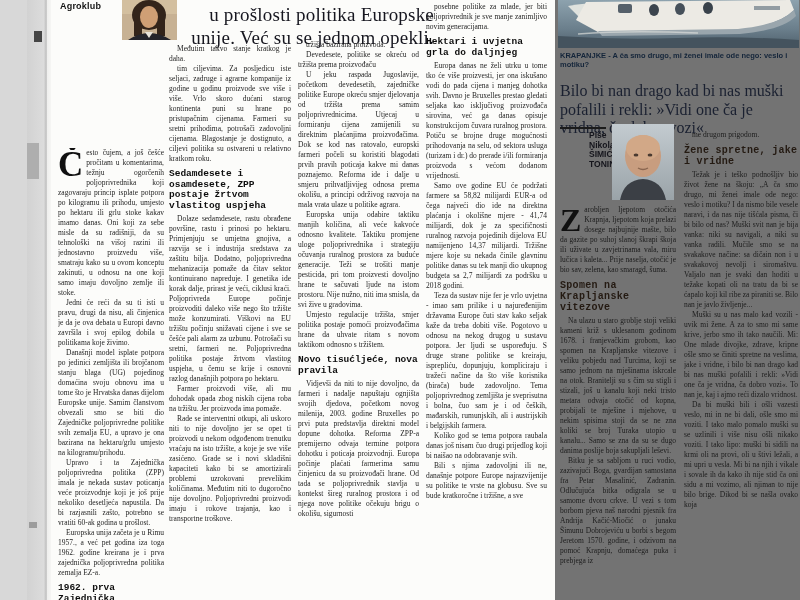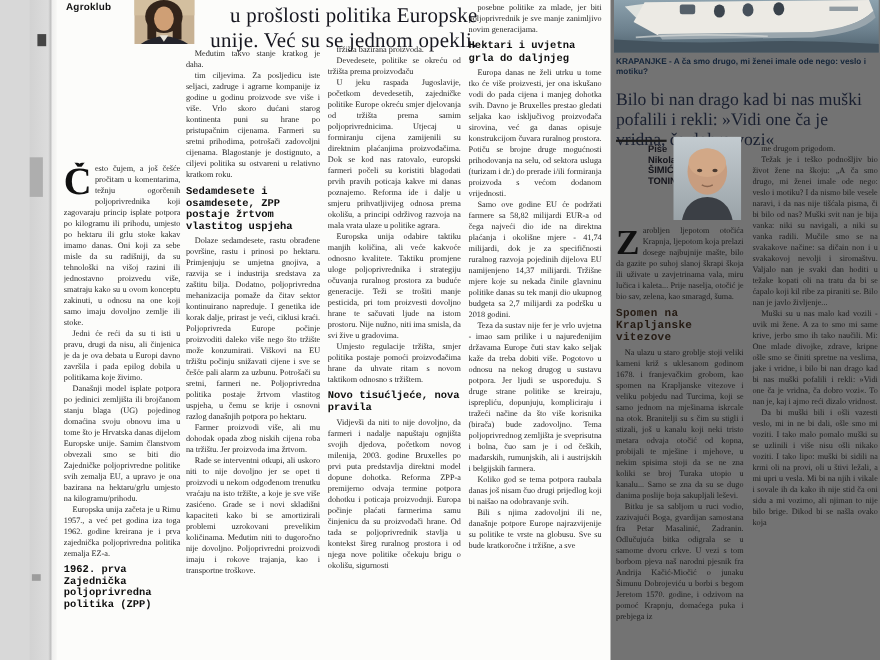--- a/index.html
+++ b/index.html
@@ -96,31 +96,32 @@
     </svg>
   </div>
 
   <h1 class="main-headline">
     <span>u prošlosti politika Europske</span>
     <span>unije. Već su se jednom opekli.</span>
   </h1>
 
   <div class="col col-1">
       <p class="para nodent"><span class="dropcap">Č</span>esto čujem, a još češće pročitam u komentarima, težnju ogorčenih poljoprivrednika koji zagovaraju princip isplate potpora po kilogramu ili prihodu, umjesto po hektaru ili grlu stoke kakav imamo danas. Oni koji za sebe misle da su radišniji, da su tehnološki na višoj razini ili jednostavno proizvedu više, smatraju kako su u ovom konceptu zakinuti, u odnosu na one koji samo imaju dovoljno zemlje ili stoke.</p>
-      <p class="para">Jedni će reći da su ti isti u pravu, drugi da nisu, ali činjenica je da je ova debata u Europi davno završila i pada epilog dobila u politikama koje živimo.</p>
+      <p class="para">Jedni će reći da su ti isti u pravu, drugi da nisu, ali činjenica je da je ova debata u Europi davno završila i svoj epilog dobila u politikama koje živimo.</p>
       <p class="para">Današnji model isplate potpora po jedinici zemljišta ili brojčanom stanju blaga (UG) pojedinog domaćina svoju obnovu ima u tome što je Hrvatska danas dijelom Europske unije. Samim članstvom obvezali smo se biti dio Zajedničke poljoprivredne politike svih zemalja EU, a upravo je ona bazirana na hektaru/grlu umjesto na kilogramu/prihodu.</p>
+      <p class="para">Upravo i ta Zajednička poljoprivredna politika (ZPP) imala je nekada sustav poticanja veće proizvodnje koji je još prije nekoliko desetljeća napustila. Da bi razjasnili zašto, potrebno se vratiti 60-ak godina u prošlost.</p>
       <p class="para">Europska unija začeta je u Rimu 1957., a već pet godina iza toga 1962. godine kreirana je i prva zajednička poljoprivredna politika zemalja EZ-a.</p>
       <div class="subhead">1962. prva Zajednička poljoprivredna politika (ZPP)</div>
     </div>
   <div class="col col-2">
       <p class="para">Međutim takvo stanje kratkog je daha.</p>
       <p class="para">tim ciljevima. Za posljedicu iste seljaci, zadruge i agrarne kompanije iz godine u godinu proizvode sve više i više. Vrlo skoro dućani starog kontinenta puni su hrane po pristupačnim cijenama. Farmeri su sretni prihodima, potrošači zadovoljni cijenama. Blagostanje je dostignuto, a ciljevi politika su ostvareni u relativno kratkom roku.</p>
       <div class="subhead">Sedamdesete i osamdesete, ZPP postaje žrtvom vlastitog uspjeha</div>
       <p class="para">Dolaze sedamdesete, rastu obrađene površine, rastu i prinosi po hektaru. Primjenjuju se umjetna gnojiva, a razvija se i industrija sredstava za zaštitu bilja. Dodatno, poljoprivredna mehanizacija pomaže da čitav sektor kontinuirano napreduje. I genetika ide korak dalje, prirast je veći, ciklusi kraći. Poljoprivreda Europe počinje proizvoditi daleko više nego što tržište može konzumirati. Viškovi na EU tržištu počinju snižavati cijene i sve se češće pali alarm za uzbunu. Potrošači su sretni, farmeri ne. Poljoprivredna politika postaje žrtvom vlastitog uspjeha, u čemu se krije i osnovni razlog današnjih potpora po hektaru.</p>
-      <p class="para">Farmer proizvodi više, ali mu dohodak opada zbog niskih cijena roba na tržištu. Jer proizvoda ima žrtvom.</p>
+      <p class="para">Farmer proizvodi više, ali mu dohodak opada zbog niskih cijena roba na tržištu. Jer proizvoda ima pomaže.</p>
       <p class="para">Rade se interventni otkupi, ali uskoro niti to nije dovoljno jer se opet ti proizvodi u nekom odgođenom trenutku vraćaju na isto tržište, a koje je sve više zasićeno. Grade se i novi skladišni kapaciteti kako bi se amortizirali problemi uzrokovani prevelikim količinama. Međutim niti to dugoročno nije dovoljno. Poljoprivredni proizvodi imaju i rokove trajanja, kao i transportne troškove.</p>
     </div>
   <div class="col col-3">
       <p class="para">tržišta bazirana proizvoda.</p>
       <p class="para">Devedesete, politike se okreću od tržišta prema proizvođaču</p>
       <p class="para">U jeku raspada Jugoslavije, početkom devedesetih, zajedničke politike Europe okreću smjer djelovanja od tržišta prema samim poljoprivrednicima. Utjecaj u formiranju cijena zamijenili su direktnim plaćanjima proizvođačima. Dok se kod nas ratovalo, europski farmeri počeli su koristiti blagodati prvih pravih poticaja kakve mi danas poznajemo. Reforma ide i dalje u smjeru prihvatljivijeg odnosa prema okolišu, a principi održivog razvoja na mala vrata ulaze u politike agrara.</p>
       <p class="para">Europska unija odabire taktiku manjih količina, ali veće kakvoće odnosno kvalitete. Taktiku promjene uloge poljoprivrednika i strategiju očuvanja ruralnog prostora za buduće generacije. Teži se trošiti manje pesticida, pri tom proizvesti dovoljno hrane te sačuvati ljude na istom prostoru. Nije nužno, niti ima smisla, da svi žive u gradovima.</p>
       <p class="para">Umjesto regulacije tržišta, smjer politika postaje pomoći proizvođačima hrane da uhvate ritam s novom taktikom odnosno s tržištem.</p>
       <div class="subhead">Novo tisućljeće, nova pravila</div>
       <p class="para">Vidjevši da niti to nije dovoljno, da farmeri i nadalje napuštaju ognjišta svojih djedova, početkom novog milenija, 2003. godine Bruxelles po prvi puta predstavlja direktni model dopune dohotka. Reforma ZPP-a premijerno odvaja termine potpora dohotku i poticaja proizvodnji. Europa počinje plaćati farmerima samu činjenicu da su proizvođači hrane. Od tada se poljoprivrednik stavlja u kontekst šireg ruralnog prostora i od njega nove politike očekuju brigu o okolišu, sigurnosti</p>
@@ -190,18 +191,19 @@
     </div>
 
     <div class="sb-col sb-col-1">
         <p class="para nodent"><span class="dropcap">Z</span>arobljen ljepotom otočića Krapnja, ljepotom koja prelazi dosege najbujnije mašte, bilo da gazite po suhoj slanoj škrapi škoja ili uživate u zavjetrinama vala, miru lučica i kaleta... Prije naselja, otočić je bio sav, zelena, kao smaragd, šuma.</p>
         <div class="subhead">Spomen na Krapljanske vitezove</div>
         <p class="para">Na ulazu u staro groblje stoji veliki kameni križ s uklesanom godinom 1678. i franjevačkim grobom, kao spomen na Krapljanske vitezove i veliku pobjedu nad Turcima, koji se samo jednom na mješinama iskrcale na otok. Branitelji su s čim su stigli i stizali, još u kanalu koji neki tristo metara odvaja otočić od kopna, probijali te mješine i mjehove, u nekim spisima stoji da se ne zna koliki se broj Turaka utopio u kanalu... Samo se zna da su se dugo danima poslije boja sakupljali leševi.</p>
         <p class="para">Bitku je sa sabljom u ruci vodio, zazivajući Boga, gvardijan samostana fra Petar Masalinić, Zadranin. Odlučujuća bitka odigrala se u samome dvoru crkve. U vezi s tom borbom pjeva naš narodni pjesnik fra Andrija Kačić-Miočić o junaku Šimunu Dobrojeviću u borbi s begom Jeretom 1570. godine, i odzivom na pomoć Krapnju, domaćega puka i prebjega iz</p>
       </div>
     <div class="sb-col sb-col-2">
         <p class="para">me drugom prigodom.</p>
+        <div class="subhead">Žene spretne, jake i vridne</div>
         <p class="para">Težak je i teško podnošljiv bio život žene na škoju: „A ča smo drugo, mi ženei imale ode nego: veslo i motiku? I da nismo bile vesele naravi, i da nas nije tišćala pisma, či bi bilo od nas? Muški svit nan je bija vanka: niki su navigali, a niki su vanka radili. Mučile smo se na svakakove načine: sa dičain non i u svakakovoj nevolji i siromaštvu. Valjalo nan je svaki dan hoditi u težake kopati oli na tratu da bi se ćapalo koji kil ribe za piraniti se. Bilo nan je javlo življenje...</p>
         <p class="para">Muški su u nas malo kad vozili - uvik mi žene. A za to smo mi same krive, jerbo smo ih tako naučili. Mi: One mlade divojke, zdrave, kripne ošle smo se činiti spretne na veslima, jake i vridne, i bilo bi nan drago kad bi nas muški pofalili i rekli: »Vidi one ča je vridna, ča dobro vozi«. To nan je, kaj i ajmo reći dizalo vridnost.</p>
         <p class="para">Da bi muški bili i ošli vazesti veslo, mi in ne bi dali, ošle smo mi voziti. I tako malo pomalo muški su se uzlinili i više nisu ošli nikako voziti. I tako lipo: muški bi sidili na krmi oli na provi, oli u štivi ležali, a mi upri u vesla. Mi bi na njih i vikale i sovale ih da kako ih nije stid ča oni sidu a mi vozimo, ali njiman to nije bilo brige. Dikod bi se našla ovako koja</p>
       </div>
   </div>
 </div>
 
 </body></html>

